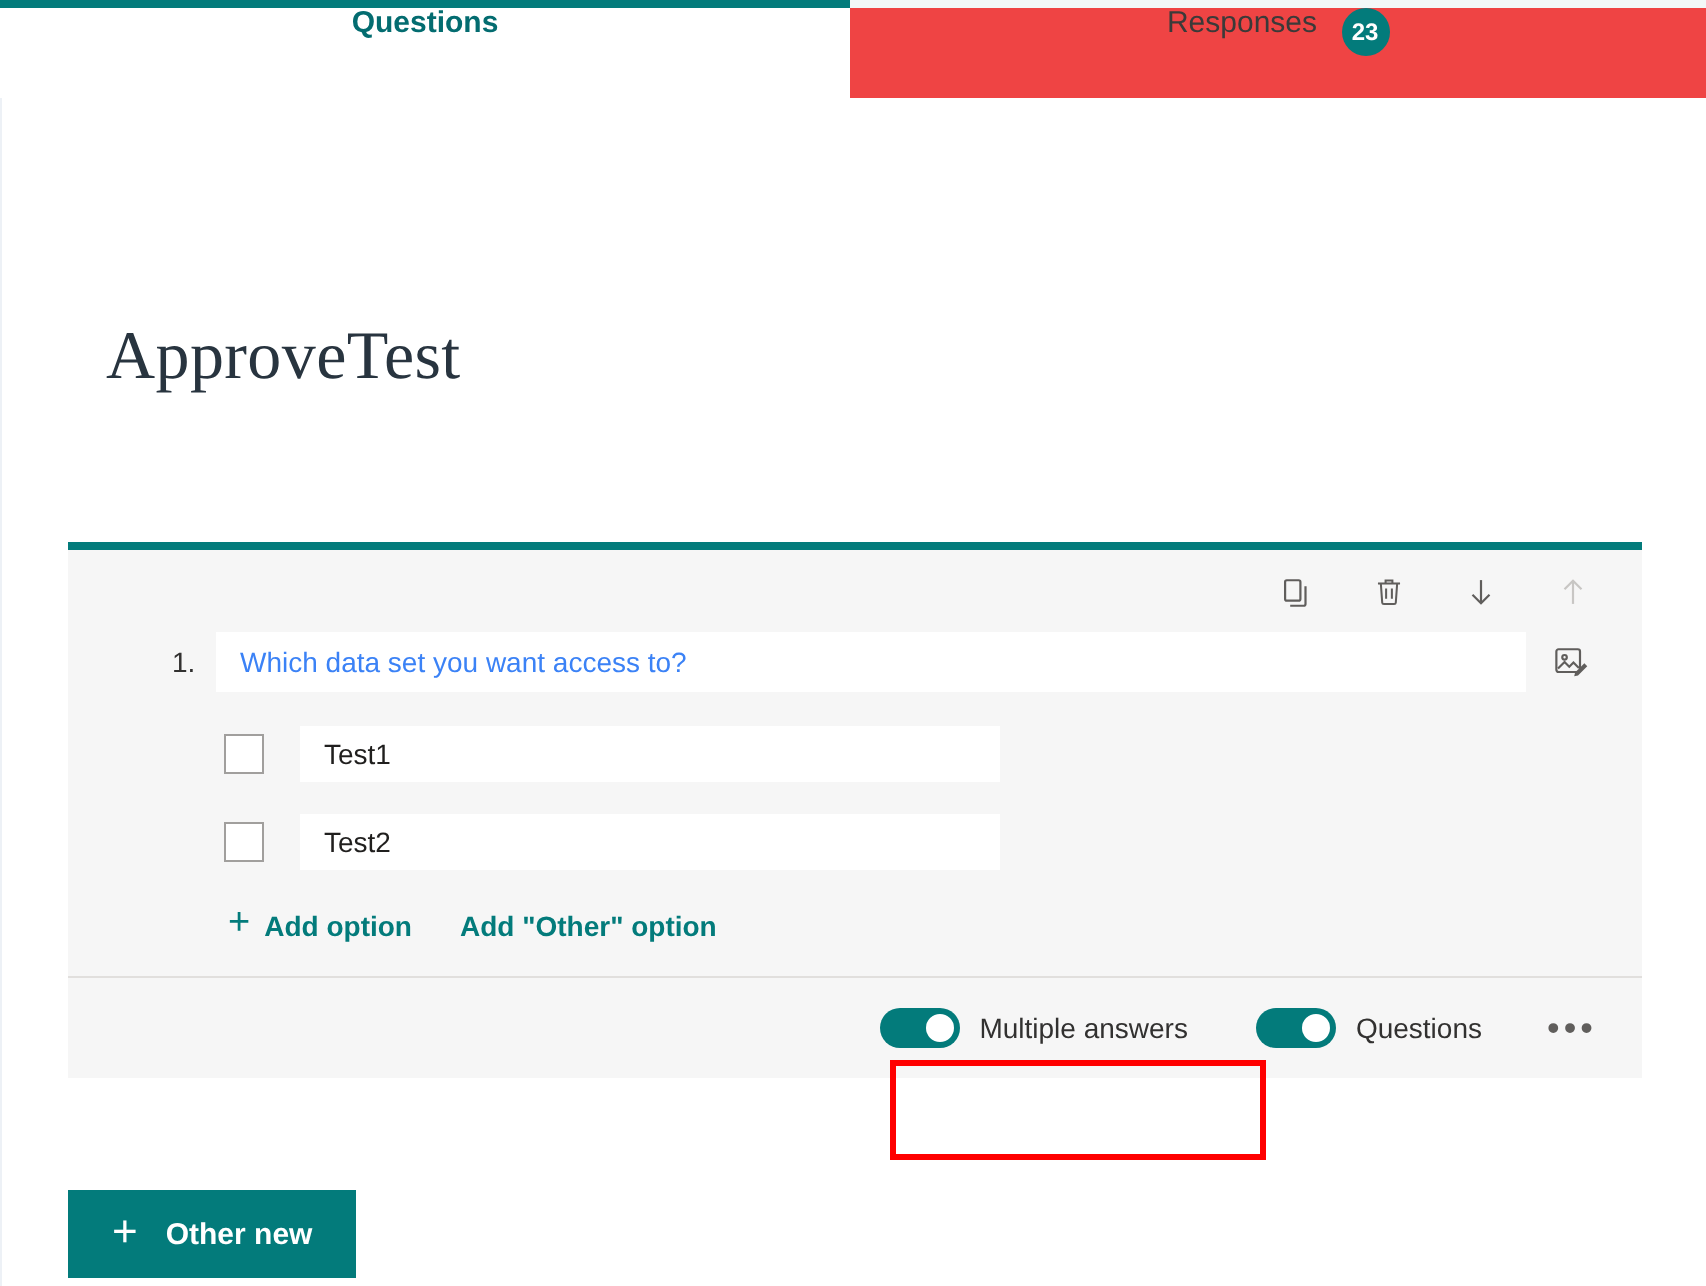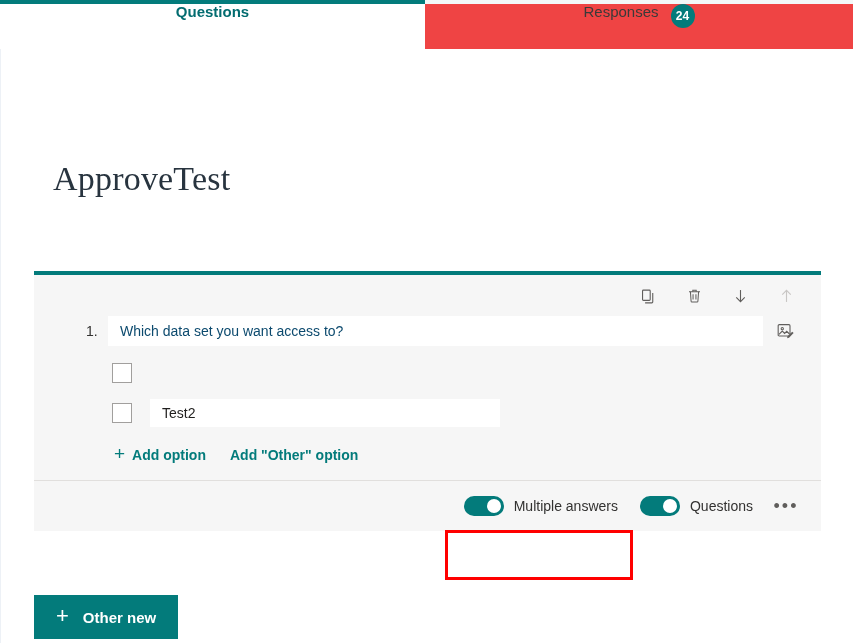--- a/index.html
+++ b/index.html
@@ -134,21 +134,21 @@
     flex: 0 0 auto;
   }
   .qtext-field {
     flex: 1 1 auto;
     background: #ffffff;
     height: 30px;
     display: flex;
     align-items: center;
     padding: 0 12px;
     font-size: 14px;
-    color: #0c4a6e;
+    color: #3b82f6;
     box-sizing: border-box;
     cursor: text;
   }
   .img-btn {
     width: 32px;
     height: 32px;
     margin-left: 6px;
     display: flex;
     align-items: center;
     justify-content: center;
@@ -212,21 +212,21 @@
     top: -1px;
   }
 
   .qcard-footer {
     border-top: 1px solid #e1dfdd;
     height: 51px;
     display: flex;
     align-items: center;
     justify-content: flex-end;
     padding-right: 18px;
-    gap: 0;
+    gap: 12px;
     box-sizing: border-box;
   }
 
   .toggle-group {
     display: flex;
     align-items: center;
     gap: 10px;
   }
   .toggle {
     width: 40px;
@@ -303,21 +303,21 @@
 </style>
 </head>
 <body>
 
 <div class="tabstrip">
   <div class="tab tab-questions">
     <span class="tab-label">Questions</span>
   </div>
   <div class="tab tab-responses">
     <span class="tab-label">Responses</span>
-    <span class="badge">24</span>
+    <span class="badge">23</span>
   </div>
 </div>
 
 <div class="canvas">
 
   <div class="form-title">ApproveTest</div>
 
   <div class="qcard">
 
     <div class="qcard-toolbar">
@@ -357,20 +357,21 @@
           <rect x="3.5" y="4" width="13" height="12.5" rx="1.2"></rect>
           <circle cx="8" cy="8.4" r="1.25"></circle>
           <path d="M4.4 14.6l3.6-3.6 2.6 2.6 2.3-2.3 3 3"></path>
           <path d="M13.8 16.8l5.1-5.1 1.6 1.6-5.1 5.1-2.1.5z" fill="currentColor" stroke="none"></path>
         </svg>
       </div>
     </div>
 
     <div class="opt-row">
       <div class="opt-checkbox"></div>
+      <div class="opt-field" title="Option 1">Test1</div>
     </div>
 
     <div class="opt-row">
       <div class="opt-checkbox"></div>
       <div class="opt-field" title="Option 2">Test2</div>
     </div>
 
     <div class="addrow">
       <div class="link">
         <span class="plus-glyph">+</span>

